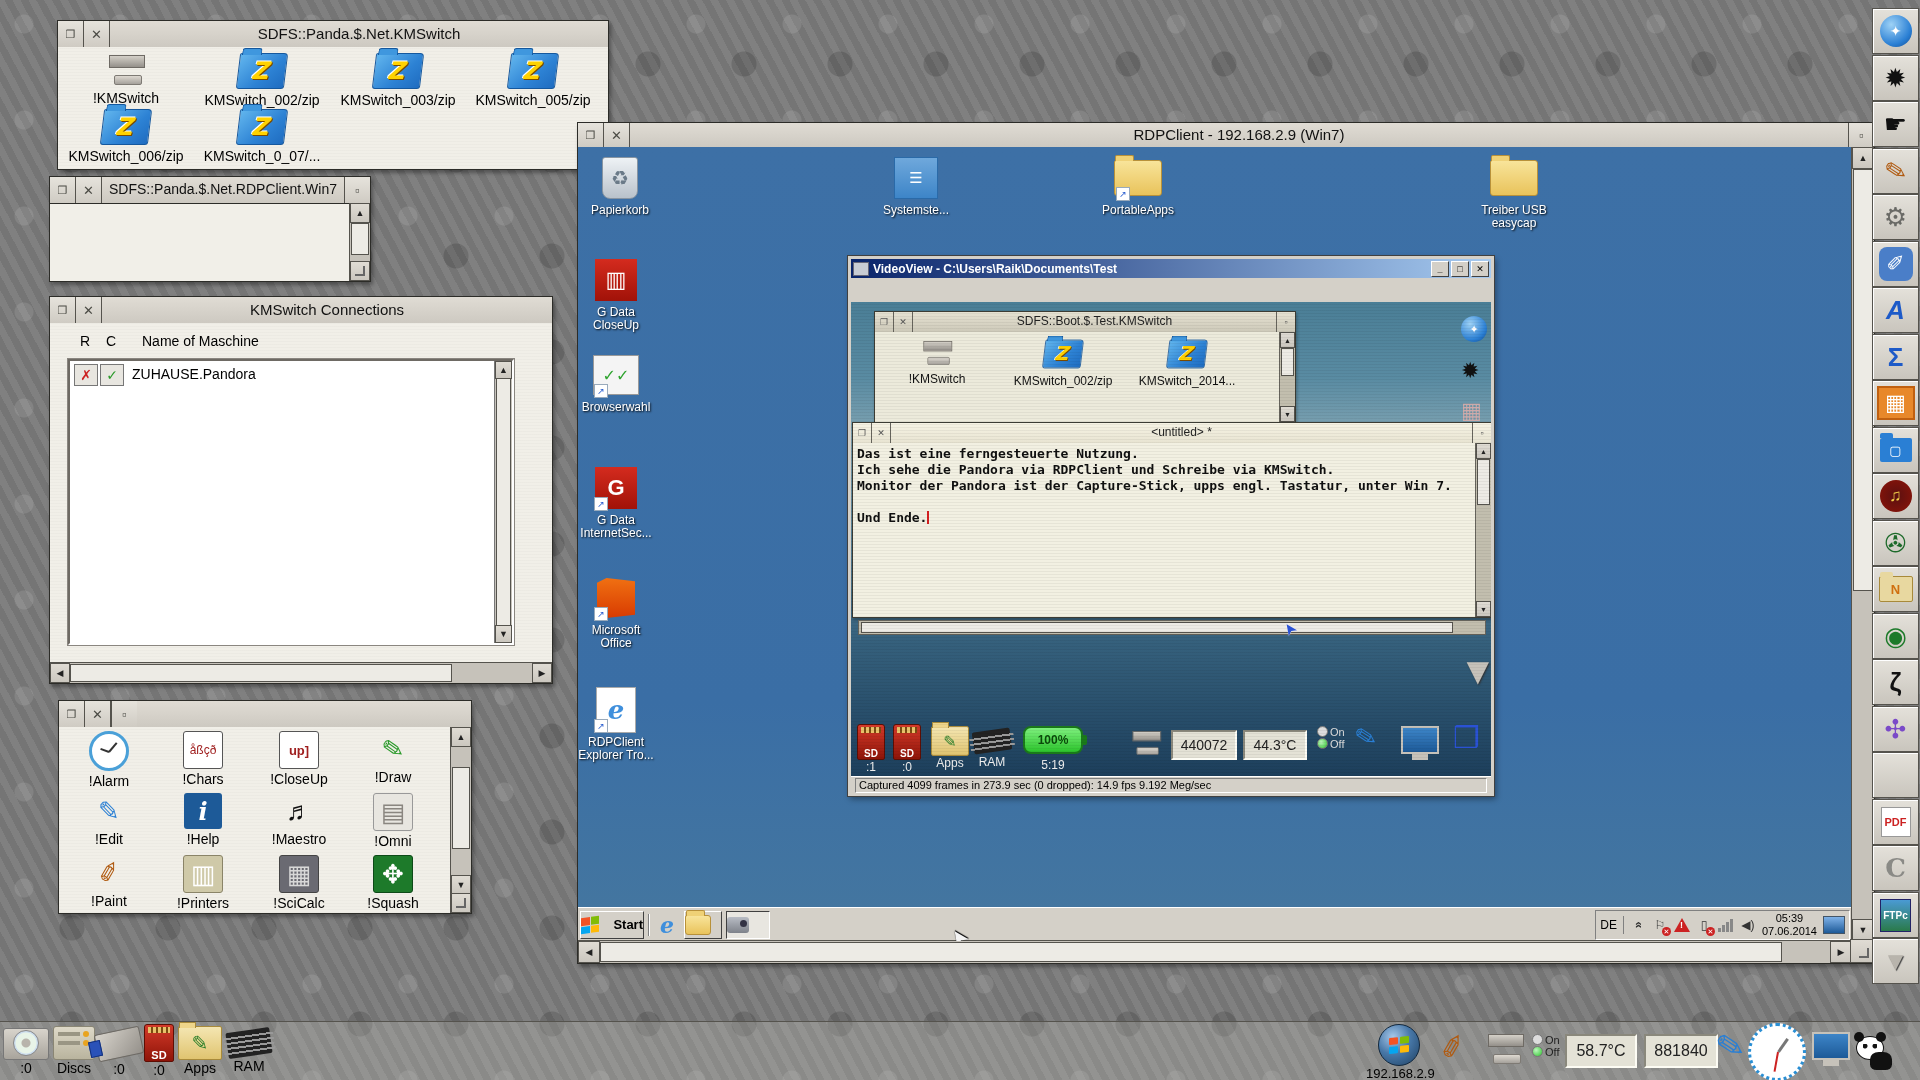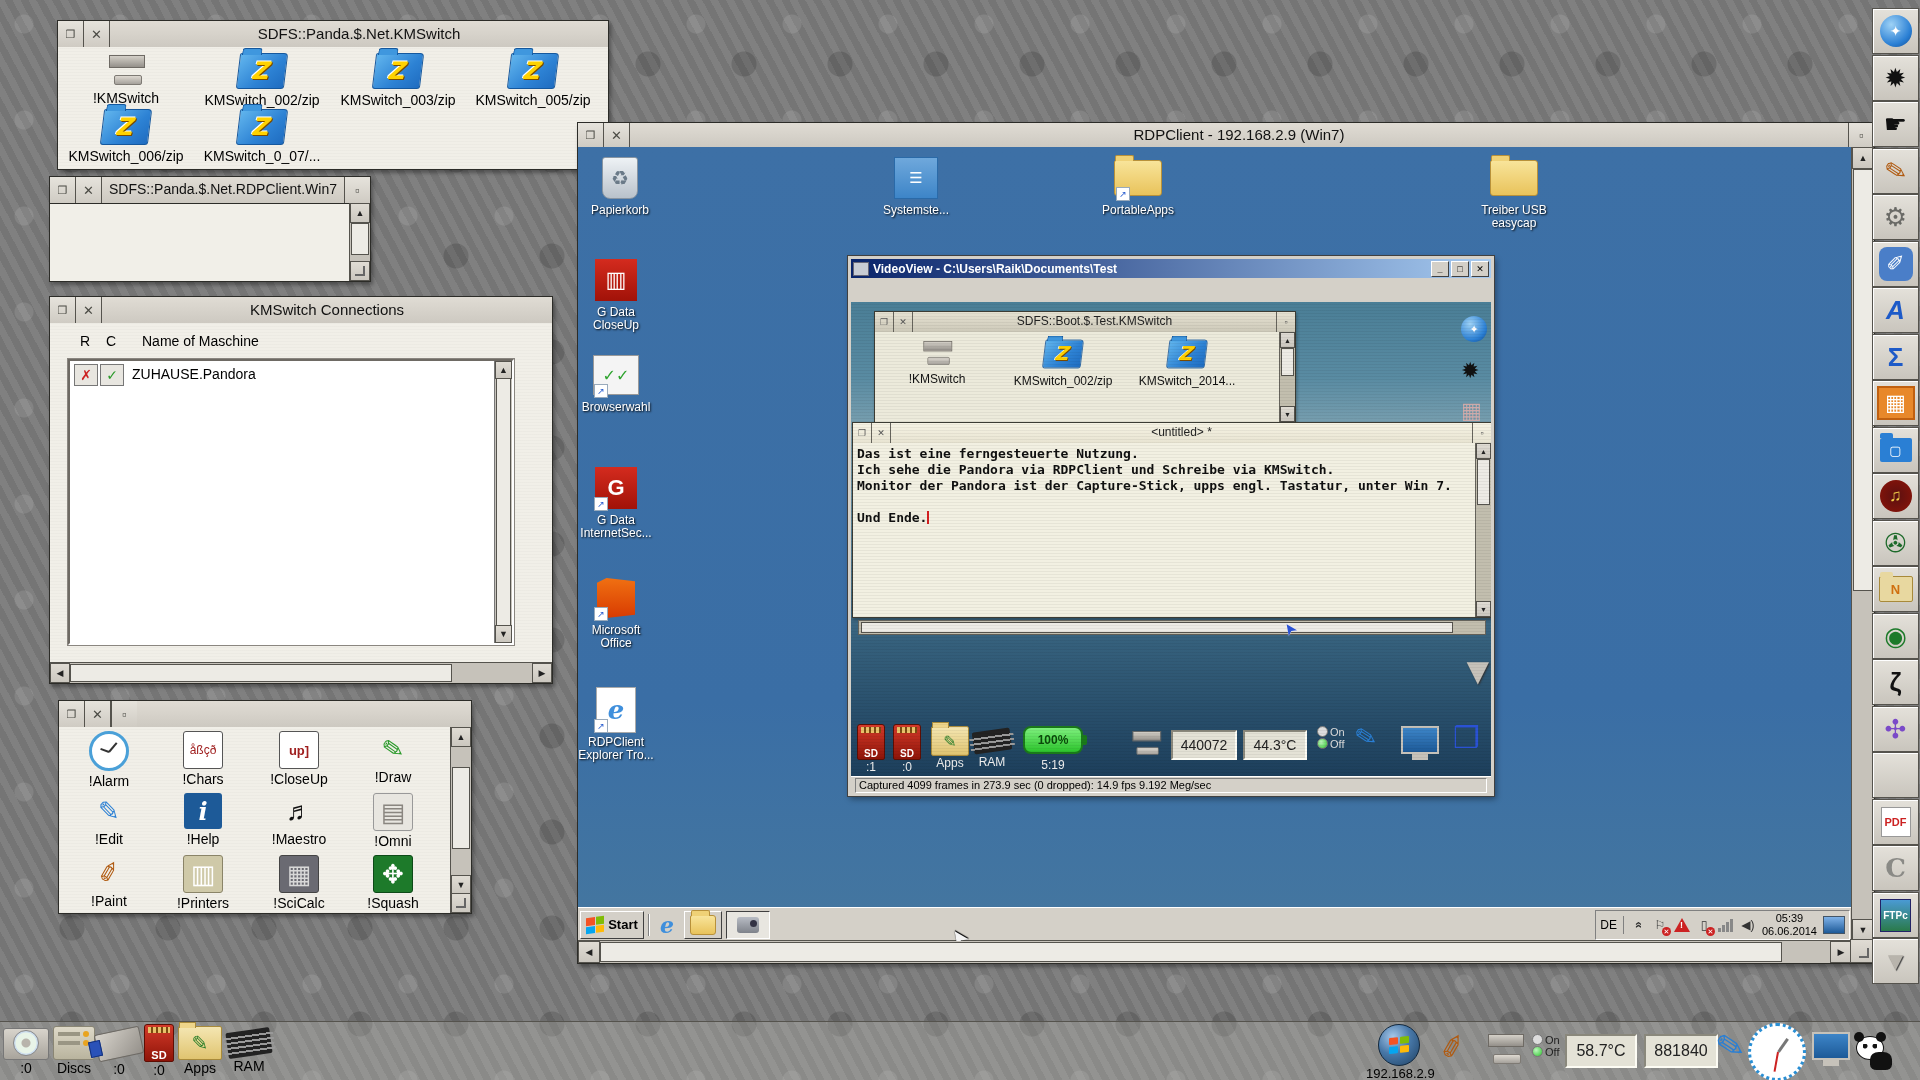--- a/index.html
+++ b/index.html
@@ -153,21 +153,21 @@
   .pandart{width:40px;height:40px;position:relative;}
   .pandart .face{position:absolute;left:4px;top:6px;width:26px;height:22px;background:#fff;border:1px solid #111;border-radius:50%;}
   .pandart .face::before,.pandart .face::after{content:"";position:absolute;top:-5px;width:10px;height:10px;background:#111;border-radius:50%;}
   .pandart .face::before{left:-3px;} .pandart .face::after{right:-3px;}
   .pandart .eyes{position:absolute;left:11px;top:14px;width:14px;height:5px;
       background:radial-gradient(circle 3px at 2px 2px,#111 0 2px,transparent 3px),radial-gradient(circle 3px at 12px 2px,#111 0 2px,transparent 3px);}
   .pandart .body{position:absolute;right:0;bottom:0;width:22px;height:18px;background:#111;border-radius:40% 40% 30% 30%;}
   
   .tkbar{position:absolute;background:#d4d0c8;border-top:1px solid #fff;display:flex;align-items:center;}
   .tkbtn{height:26px;background:#d4d0c8;border:1px solid;border-color:#fff #404040 #404040 #fff;
-      display:flex;align-items:center;justify-content:center;gap:4px;font-size:13px;font-weight:bold;}
+      display:flex;align-items:center;justify-content:space-between;gap:4px;font-size:13px;font-weight:bold;}
   .tkbtn.pressed{border-color:#404040 #fff #fff #404040;background:#e8e6e0;}
   .startflag{width:18px;height:16px;display:grid;grid-template:1fr 1fr/1fr 1fr;gap:1px;transform:skewY(-8deg);}
   .tray{margin-left:auto;display:flex;align-items:center;height:28px;border:1px solid;border-color:#808080 #fff #fff #808080;
       padding:0 4px;gap:6px;font-size:12px;color:#000;}
   .tico{width:16px;height:16px;display:flex;align-items:center;justify-content:center;font-size:12px;position:relative;color:#333;}
   .xov::after{content:"✕";position:absolute;right:-3px;bottom:-3px;color:#fff;background:#cc2222;border-radius:50%;
       width:9px;height:9px;font-size:7px;line-height:9px;text-align:center;}
   .warnart{width:0;height:0;border-left:8px solid transparent;border-right:8px solid transparent;border-bottom:14px solid #cc2222;position:relative;}
   .warnart::after{content:"!";position:absolute;left:-2px;top:2px;color:#fff;font-size:9px;font-weight:bold;}
   .sigbars{display:flex;align-items:flex-end;gap:1px;height:14px;}
@@ -570,21 +570,21 @@
           <span class="tico xov">▯</span>
           <span class="tico sigbars">
               <i style="height:4px;"></i>
               <i style="height:7px;"></i>
               <i style="height:10px;"></i>
               <i style="height:13px;"></i>
             </span>
           <span class="tico">◀)</span>
           <div class="trayclock">
             <div>05:39</div>
-            <div>06.06.2014</div>
+            <div>07.06.2014</div>
           </div>
           <span style="width:20px;height:16px;background:linear-gradient(#7fb2e8,#1d5a98);border:1px solid #456;"></span>
         </div>
       </div>
 
       <span class="cursor" style="left:372px;top:778px;">➤</span>
     </div>
 
     <div class="sbv" style="top:24px;width:22px;bottom:22px;">
       <div class="sa" style="left:0;right:0;top:0;height:20px;">▲</div>

